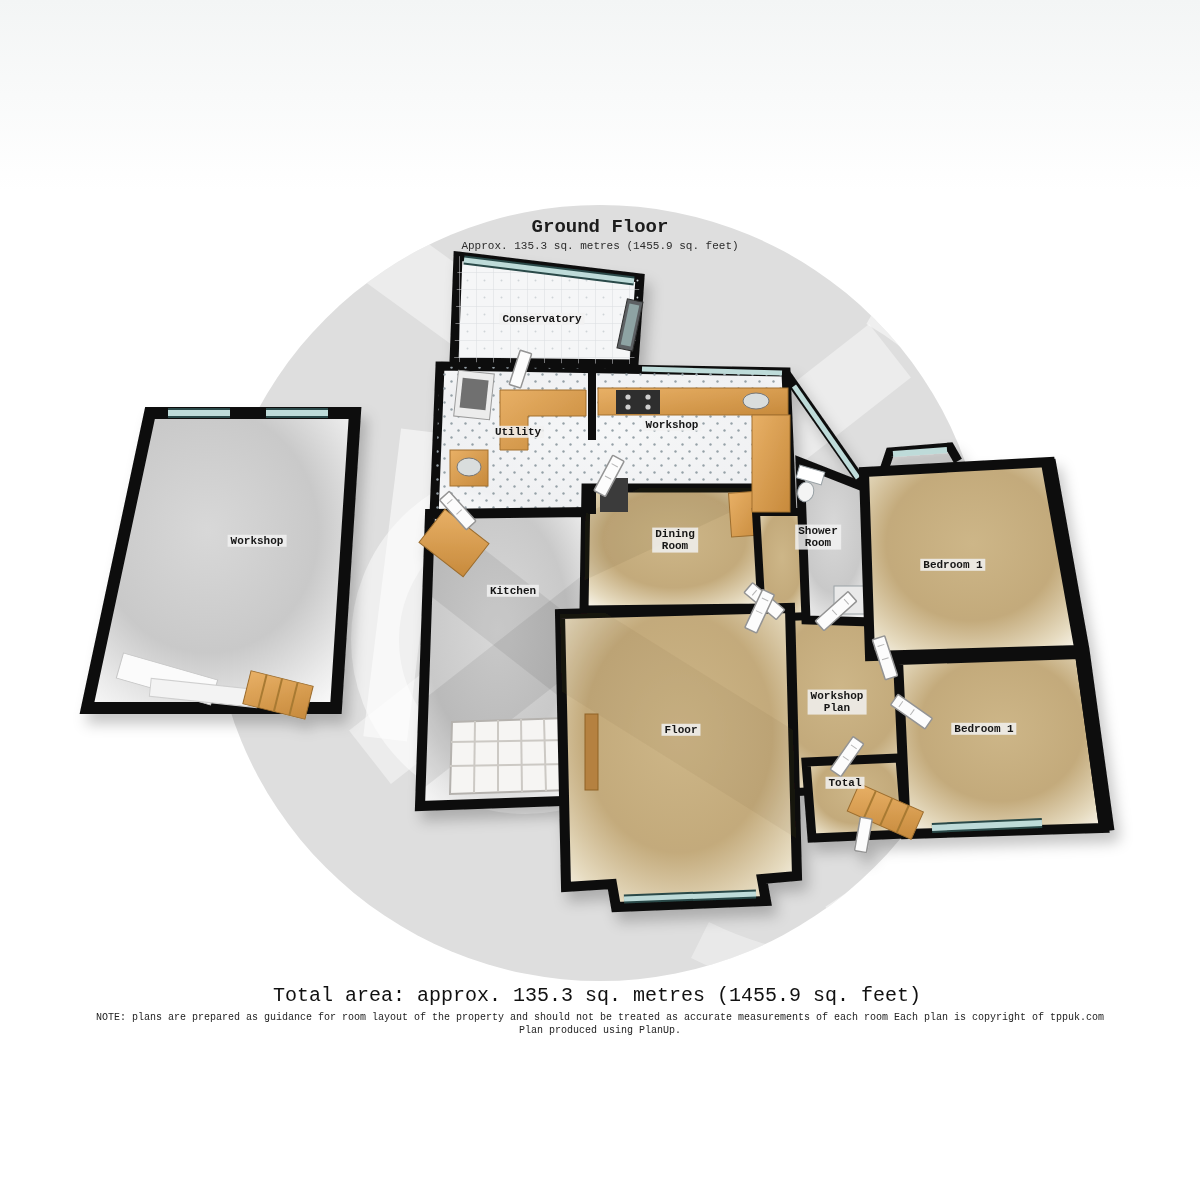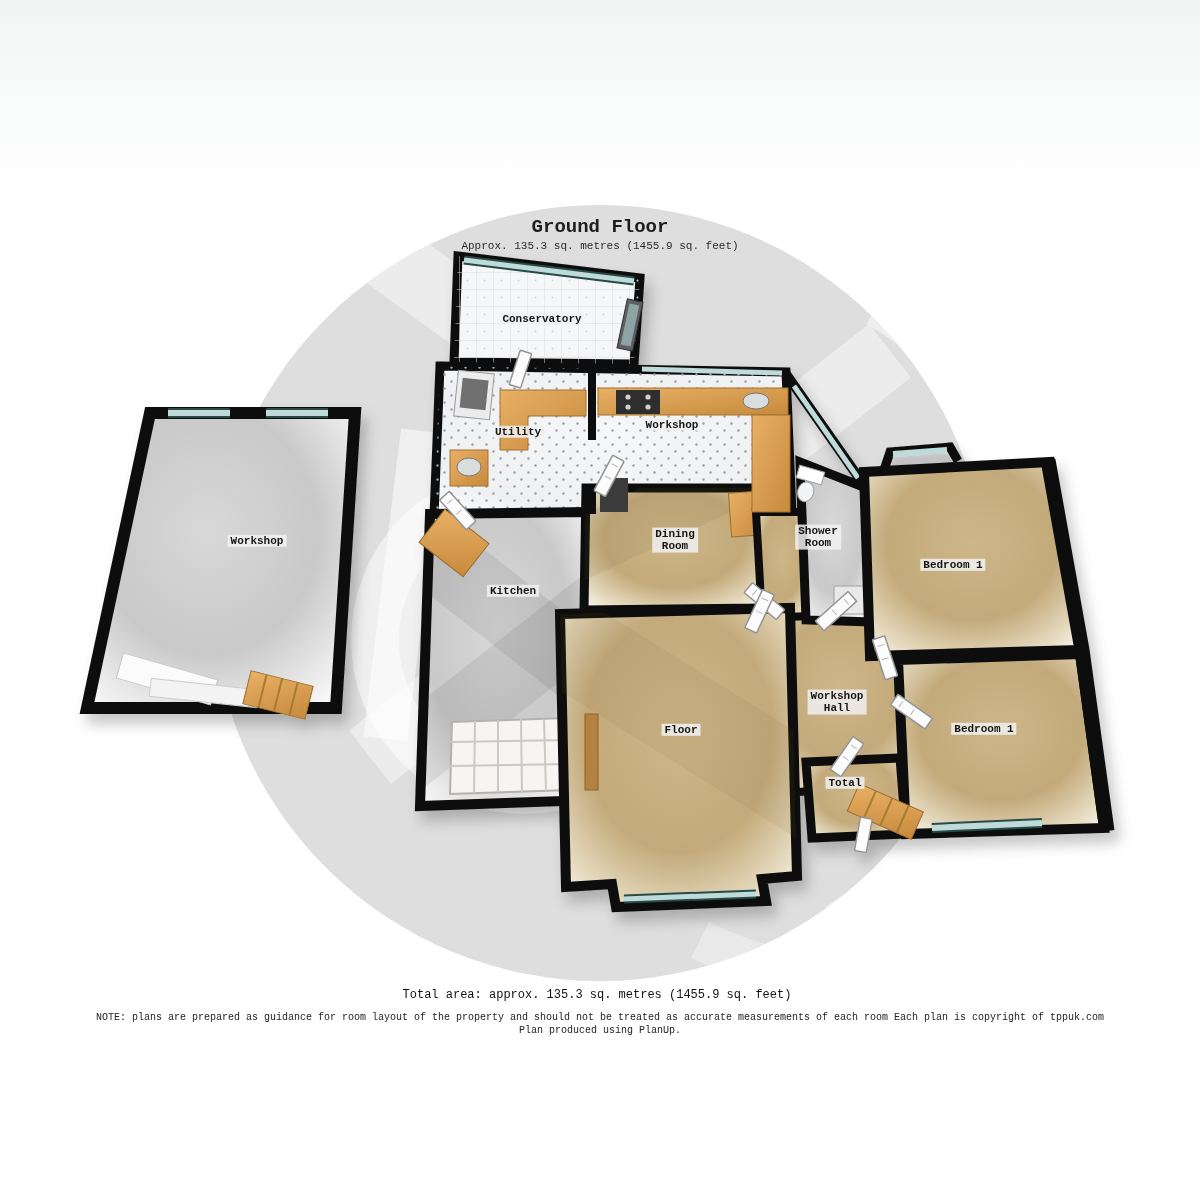--- a/index.html
+++ b/index.html
@@ -6,21 +6,21 @@
   .canvas{position:relative;width:1200px;height:1200px;background:#eab308;overflow:hidden;
           font-family:Liberation Mono, monospace;}
   .bg-tint{position:absolute;inset:0;background:linear-gradient(180deg,#f3f5f5 0%,#ffffff 16%,#ffffff 100%);}
   svg{position:absolute;left:0;top:0;}
   .lbl{position:absolute;transform:translate(-50%,-50%);font-weight:bold;font-size:11px;
        color:#161616;background:rgba(241,241,241,.85);padding:0 3px;line-height:1.13;
        text-align:center;white-space:nowrap;}
   .lbl span{display:block;}
   .title{position:absolute;transform:translate(-50%,-50%);font-weight:bold;font-size:19px;color:#1d1d1d;white-space:nowrap;}
   .subtitle{position:absolute;transform:translate(-50%,-50%);font-size:11px;color:#2b2b2b;white-space:nowrap;}
-  .total{position:absolute;transform:translate(-50%,-50%);font-size:12px;color:#111;white-space:nowrap;}
+  .total{position:absolute;transform:translate(-50%,-50%);font-size:20px;color:#111;white-space:nowrap;}
   .note{position:absolute;transform:translate(-50%,-50%);font-size:10px;color:#222;white-space:nowrap;}
 </style>
 </head>
 <body>
 
 <div class="canvas">
   <div class="bg-tint"></div>
 
   <svg width="1200" height="1200" viewBox="0 0 1200 1200">
     <defs>
@@ -257,21 +257,21 @@
   <div class="lbl" style="left:818px;top:537px">
     <span>Shower</span>
     <span>Room</span>
   </div>
   <div class="lbl" style="left:953px;top:565px">Bedroom 1</div>
   <div class="lbl" style="left:257px;top:541px">Workshop</div>
   <div class="lbl" style="left:513px;top:591px">Kitchen</div>
   <div class="lbl" style="left:681px;top:730px">Floor</div>
   <div class="lbl" style="left:837px;top:702px">
     <span>Workshop</span>
-    <span>Hall</span>
+    <span>Plan</span>
   </div>
   <div class="lbl" style="left:984px;top:729px">Bedroom 1</div>
   <div class="lbl" style="left:845px;top:783px">Total</div>
 
   <div class="total" style="left:597px;top:995px">Total area: approx. 135.3 sq. metres (1455.9 sq. feet)</div>
   <div class="note" style="left:600px;top:1017px">NOTE: plans are prepared as guidance for room layout of the property and should not be treated as accurate measurements of each room Each plan is copyright of tppuk.com</div>
   <div class="note" style="left:600px;top:1030px">Plan produced using PlanUp.</div>
 </div>
 
 </body></html>

